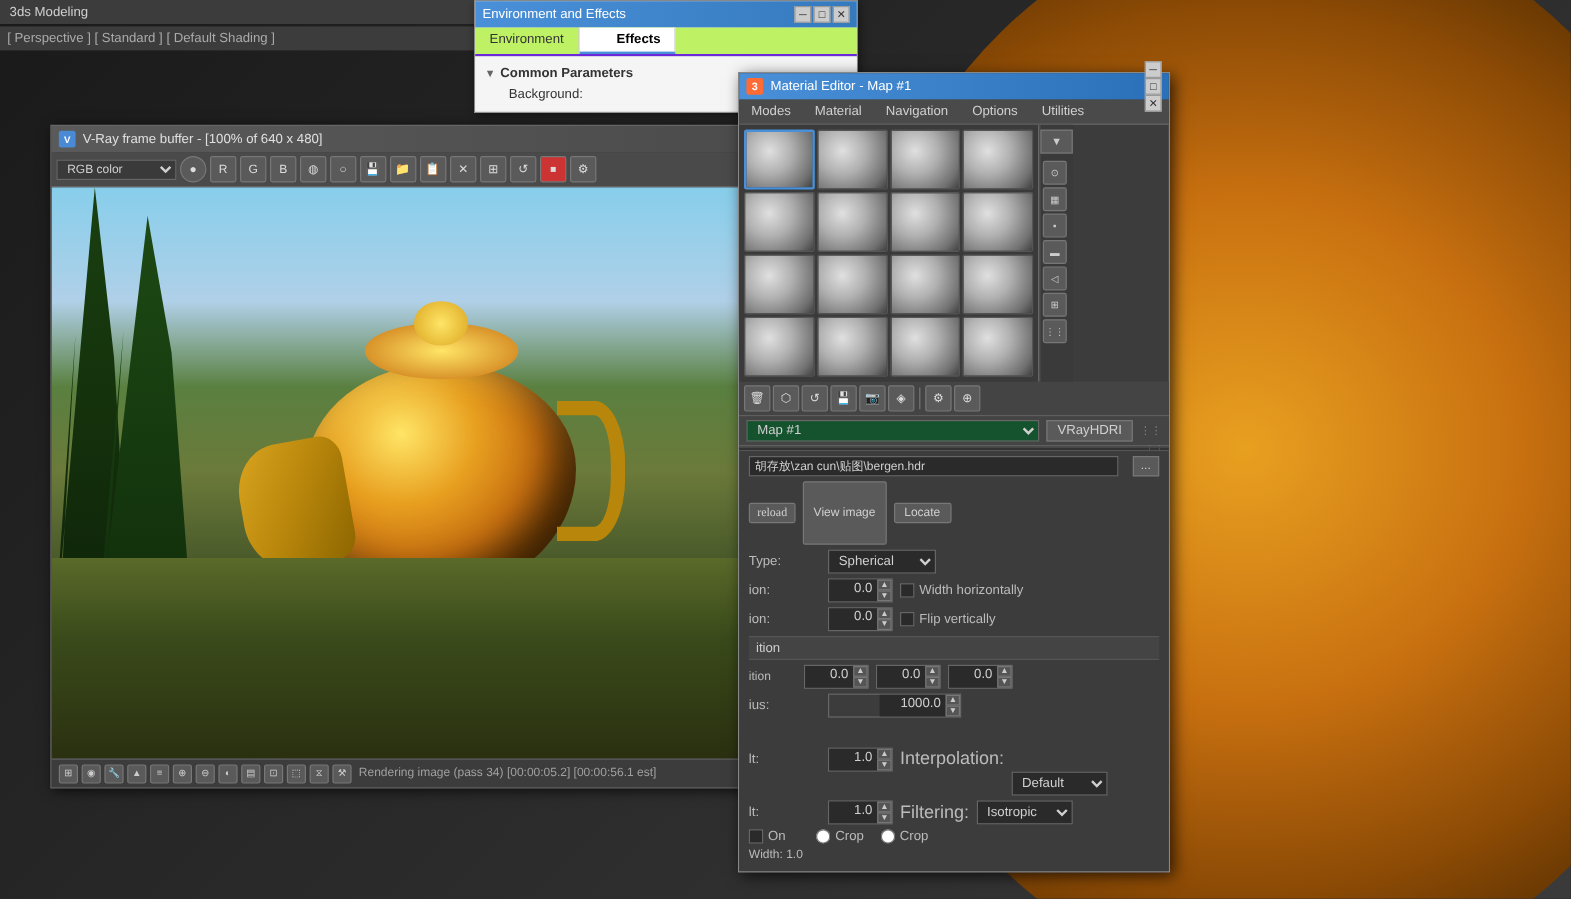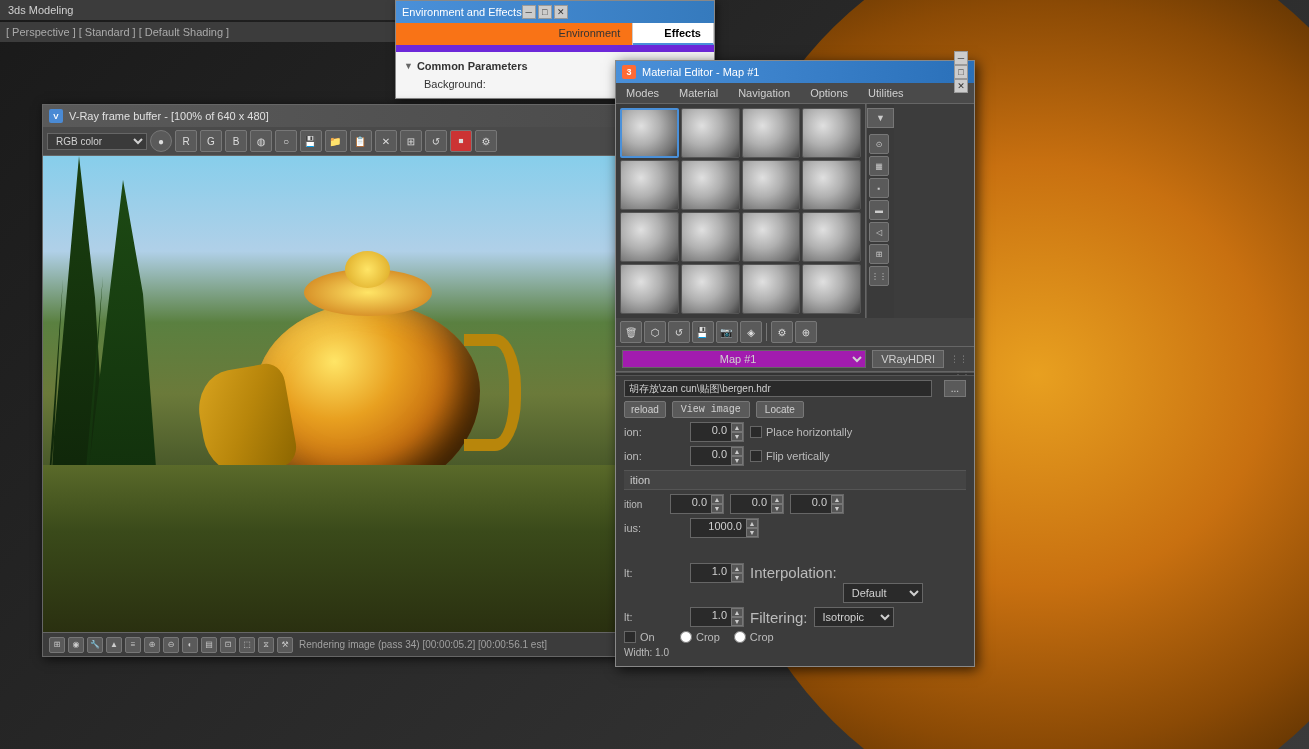--- a/index.html
+++ b/index.html
@@ -64,41 +64,40 @@
       background: #f0f0f0;
       border: 1px solid #888;
       box-shadow: 2px 2px 8px rgba(0,0,0,0.5);
     }
     .env-effects-titlebar {
       background: linear-gradient(to right, #4a90d9, #357abd);
       color: white;
       padding: 3px 6px;
       display: flex;
       align-items: center;
-      justify-content: flex-start;
+      justify-content: space-between;
       font-size: 11px;
       height: 22px;
     }
     .env-effects-titlebar .win-controls {
       display: flex; gap: 2px;
     }
     .win-btn {
       width: 14px; height: 14px;
       background: #ccc;
       border: 1px solid #999;
       font-size: 9px;
       display: flex; align-items: center; justify-content: center;
       cursor: pointer;
       color: #333;
     }
     .env-tabs {
       display: flex;
-      background: #f97316;
-      border-bottom: 7px solid #6d28d9;
-      justify-content: flex-end;
+      background: #bef264;
+      border-bottom: 2px solid #6d28d9;
     }
     .env-tab {
       padding: 4px 12px;
       font-size: 11px;
       color: #333;
       cursor: pointer;
       border-right: 1px solid #ccc;
     }
     .env-tab.active {
       background: #fff;
@@ -318,27 +317,26 @@
     
     .map-name-row {
       background: #444;
       padding: 3px 6px;
       display: flex;
       align-items: center;
       gap: 6px;
       border-bottom: 1px solid #666;
     }
     .map-name-select {
-      background: #a21caf;
+      background: #14532d;
       color: #d0d0d0;
       border: 1px solid #666;
       padding: 1px 4px;
       font-size: 11px;
       flex: 1;
-      text-align: center;
     }
     .map-type-btn {
       background: #5a5a5a;
       color: #d0d0d0;
       border: 1px solid #777;
       padding: 2px 8px;
       font-size: 11px;
       cursor: pointer;
     }
 
@@ -688,38 +686,44 @@
 
     <div class="params-scroll">
       <div class="params-area">
 
         <div class="file-path-row">
           <input type="text" class="file-path-input" readonly="" value="胡存放\zan cun\贴图\bergen.hdr" style="">
           <button class="file-browse-btn">...</button>
         </div>
 
         <div class="param-row">
-          <button class="action-btn" style="font-size:10px;padding:2px 6px;">reload</button>
-          <button class="action-btn" style="font-size:10px;padding:2px 8px;font-family:Liberation Mono, monospace;">View image</button>
+          <button class="action-btn" style="font-size:10px;padding:2px 6px;font-family:Liberation Serif, serif;">reload</button>
+          <button class="action-btn" style="font-size:10px;padding:20px 8px;">View image</button>
           <button class="action-btn" style="font-size:10px;padding:2px 8px;">Locate</button>
         </div>
 
+        <div class="param-row">
+          <span class="param-label">Type:</span>
+          <select class="dropdown-select">
+            <option>Spherical</option>
+          </select>
+        </div>
 
         <div class="param-row">
           <span class="param-label">ion:</span>
           <div class="spinner-wrapper">
             <span class="spinner-val">0.0</span>
             <div class="spinner-btns">
               <div class="spinner-btn">▲</div>
               <div class="spinner-btn">▼</div>
             </div>
           </div>
           <label class="checkbox-label">
             <div class="checkbox-box"></div>
-            <span>Place horizontally</span>
+            <span>Width horizontally</span>
           </label>
         </div>
 
         <div class="param-row">
           <span class="param-label">ion:</span>
           <div class="spinner-wrapper">
             <span class="spinner-val">0.0</span>
             <div class="spinner-btns">
               <div class="spinner-btn">▲</div>
               <div class="spinner-btn">▼</div>
@@ -755,21 +759,21 @@
             <div class="spinner-btns">
               <div class="spinner-btn">▲</div>
               <div class="spinner-btn">▼</div>
             </div>
           </div>
         </div>
 
         <div class="param-row">
           <span class="param-label">ius:</span>
           <div class="spinner-wrapper">
-            <span class="spinner-val" style="min-width:55px;">1000.0</span>
+            <span class="spinner-val" style="min-width:55px;margin-left:42px;">1000.0</span>
             <div class="spinner-btns">
               <div class="spinner-btn">▲</div>
               <div class="spinner-btn">▼</div>
             </div>
           </div>
         </div>
 
         <div class="param-row">
           <span class="param-label">lt:</span>
           <div class="spinner-wrapper">

